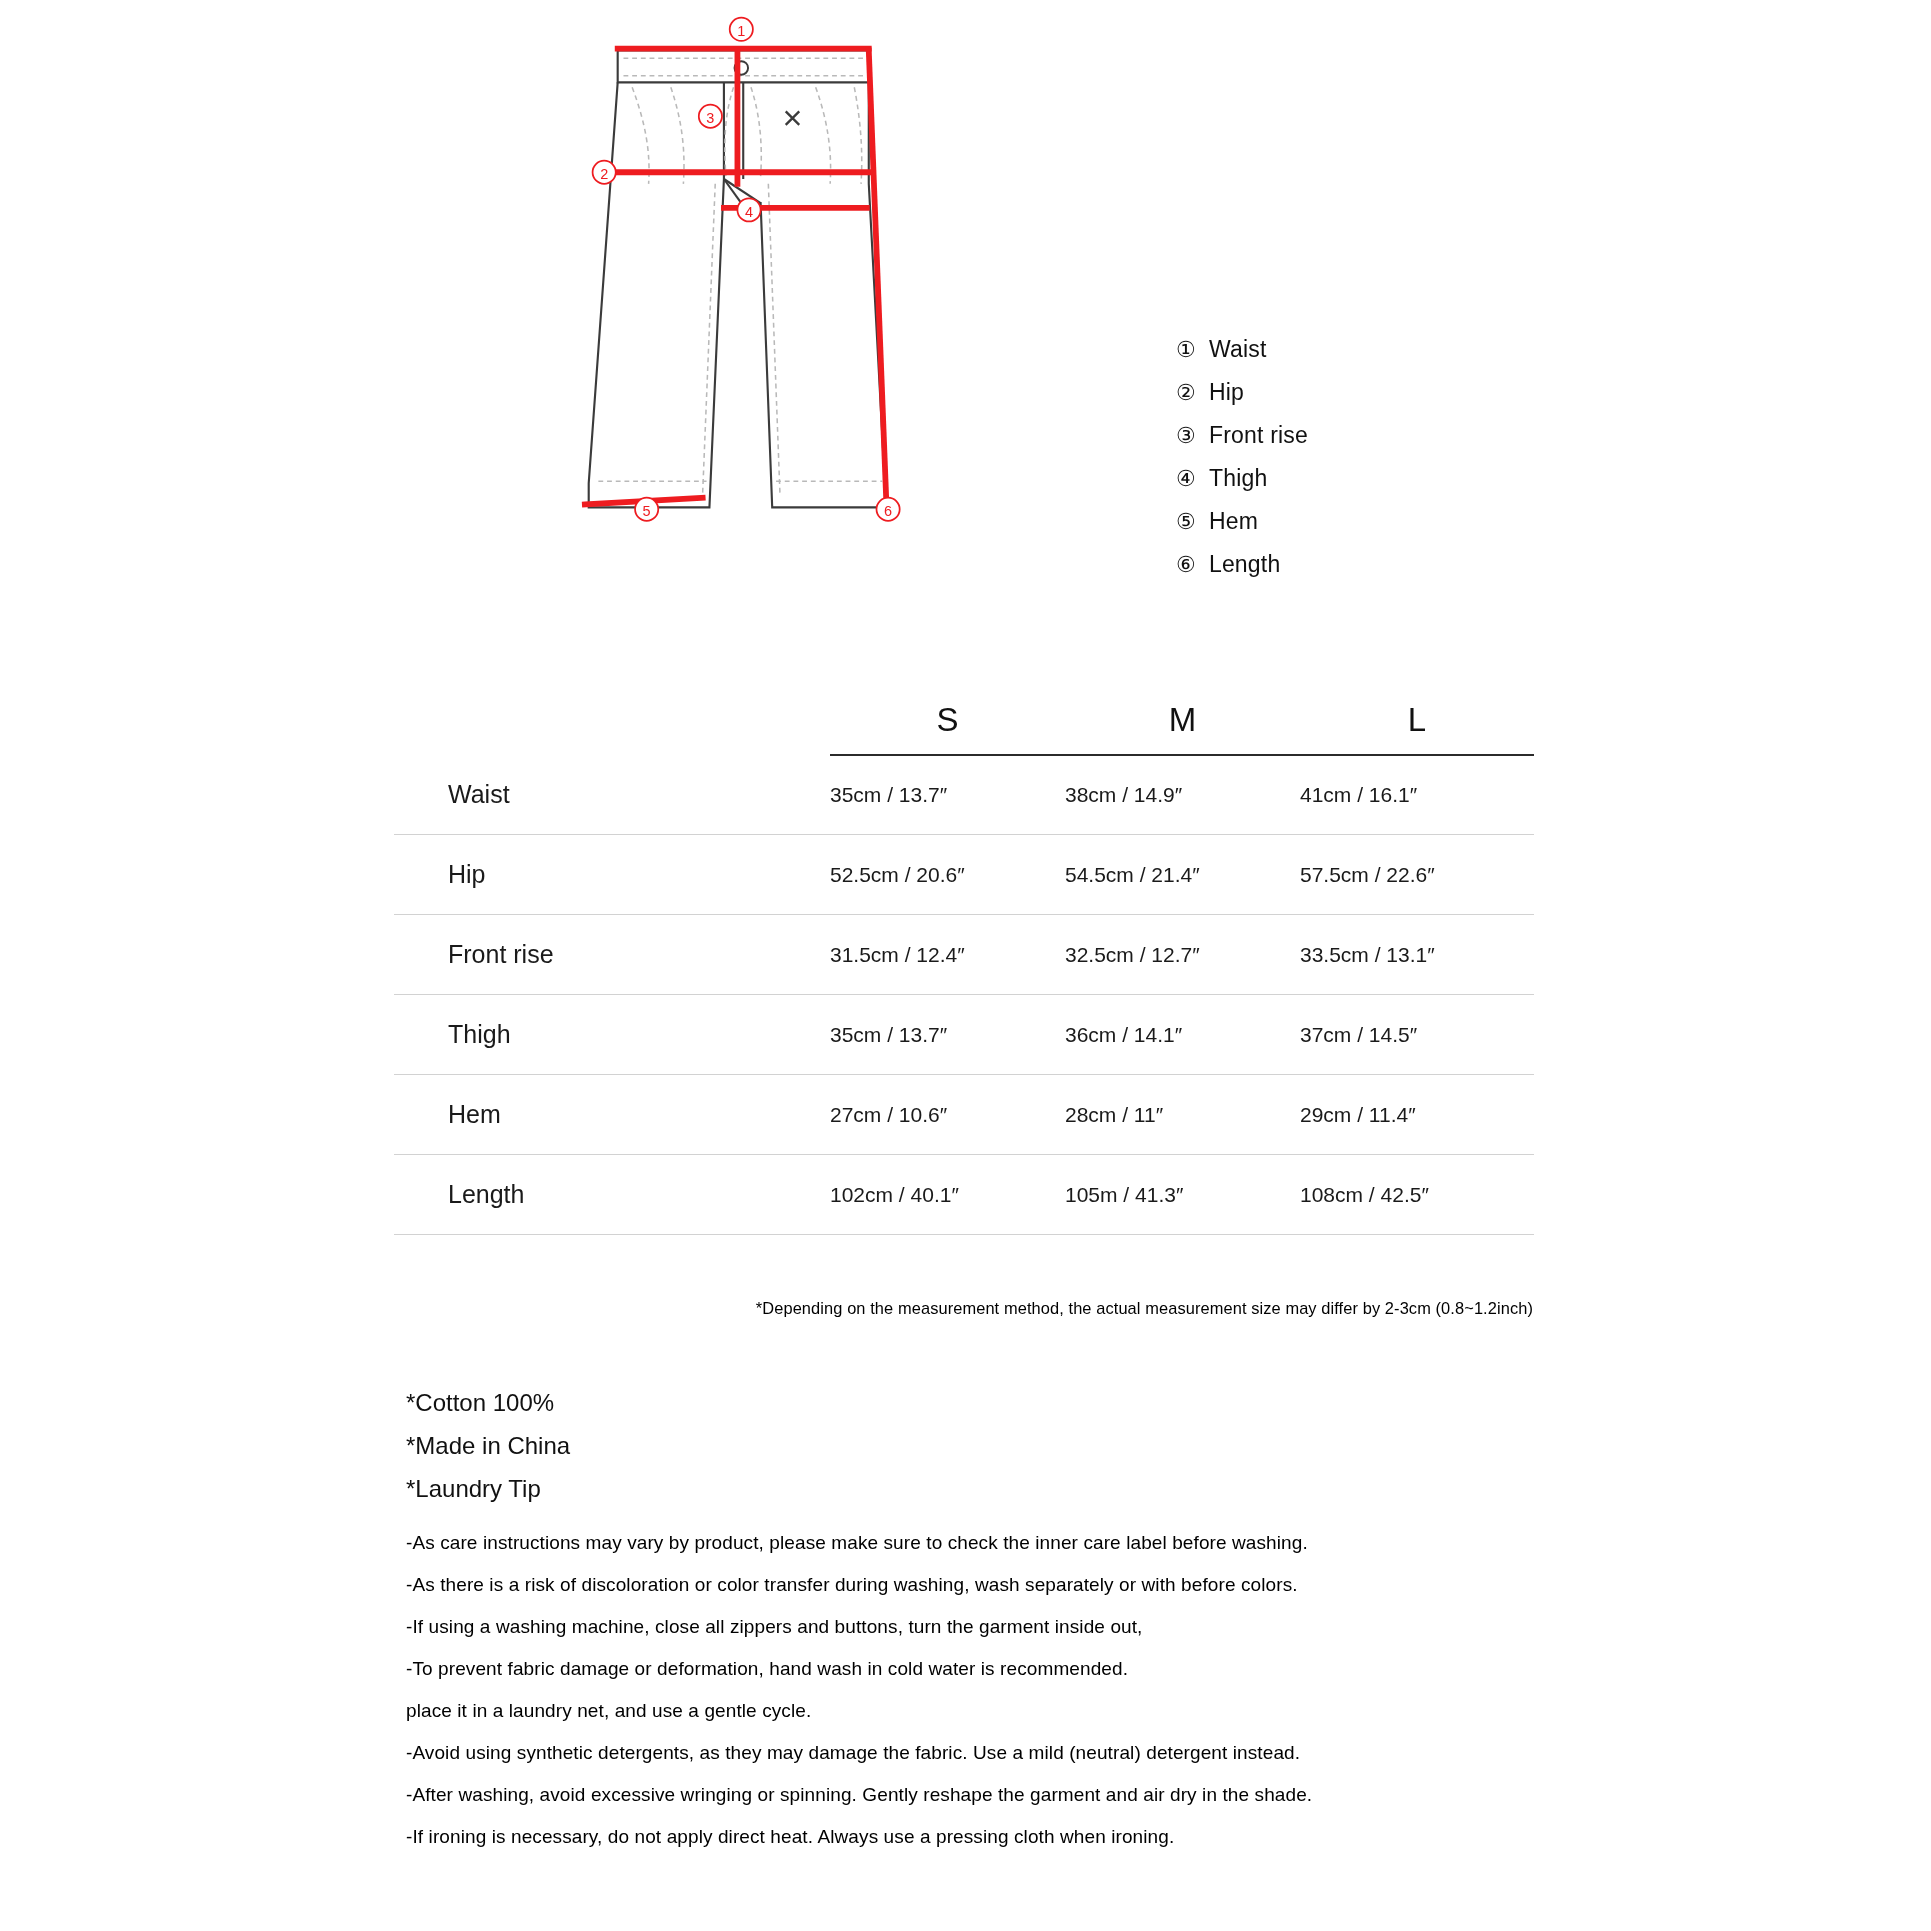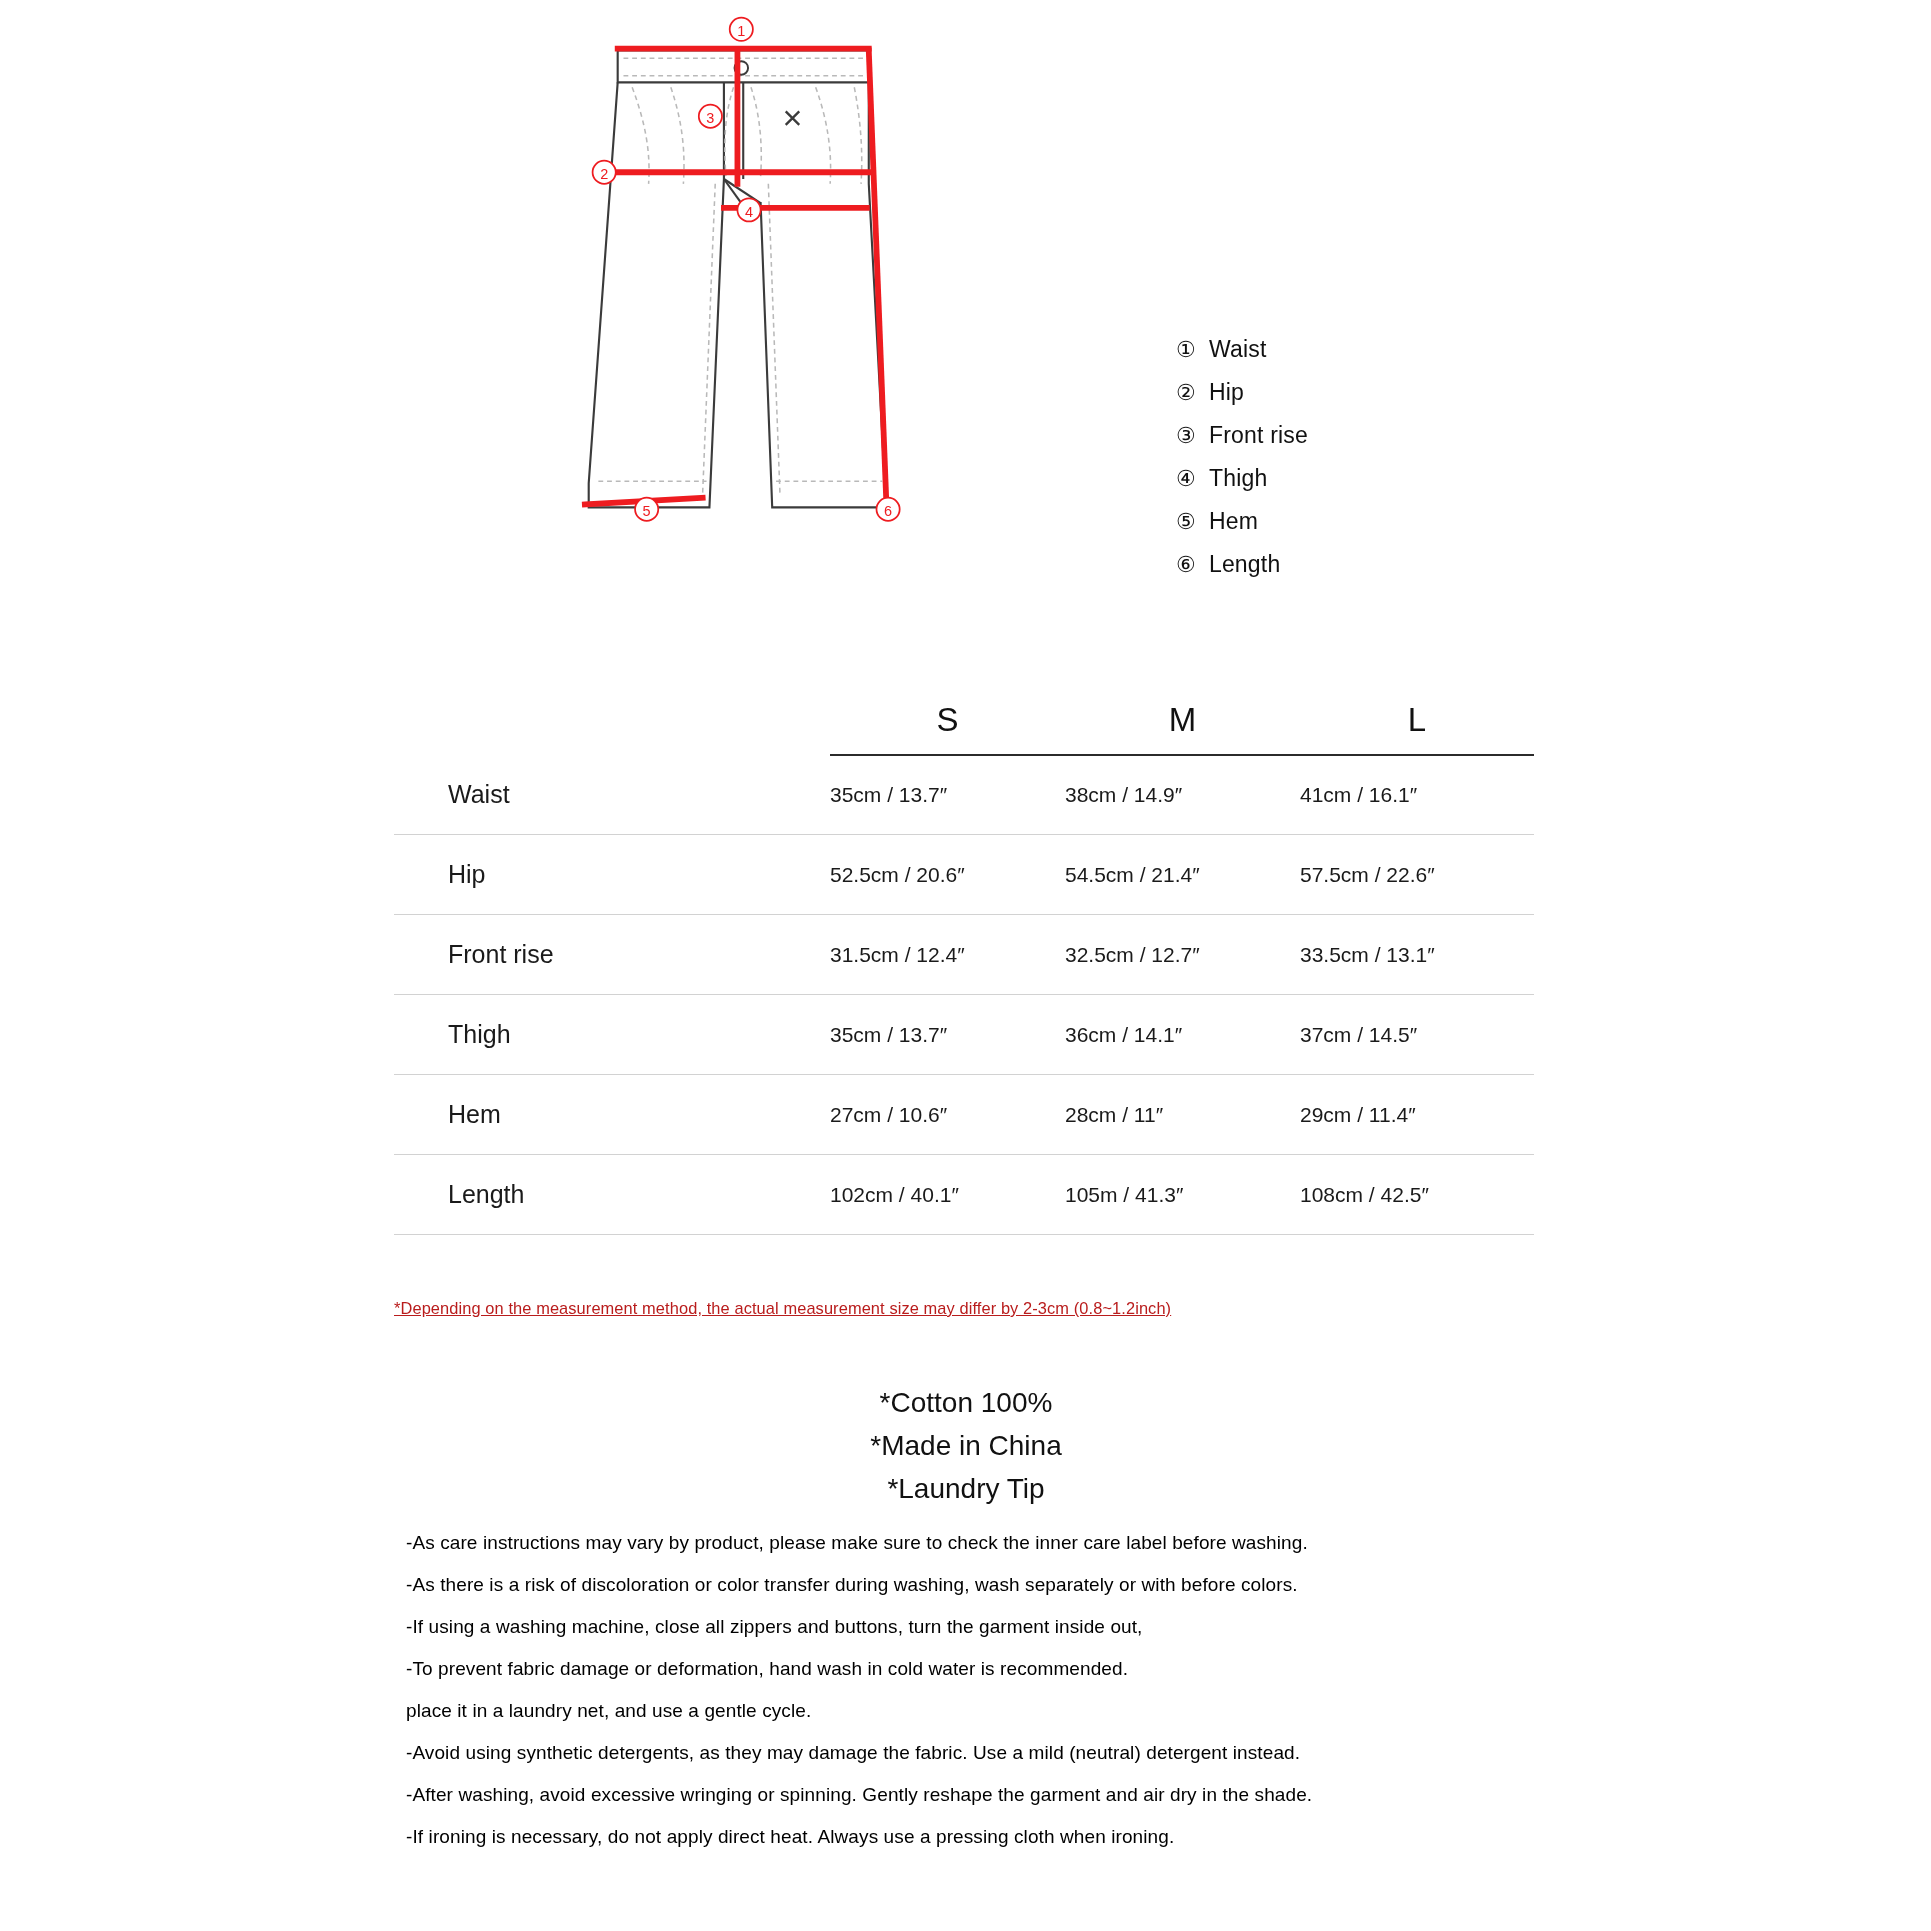--- a/index.html
+++ b/index.html
@@ -97,38 +97,37 @@
   }
   .size-table tbody tr:last-child td {
     border-bottom: 1px solid #d2d2d2;
   }
 
   .table-note {
     position: absolute;
     left: 394px;
     top: 1299px;
     width: 1139px;
+    text-align: right;
     font-size: 16.4px;
-    color: #b91c1c;
+    color: #000000;
     letter-spacing: 0.1px;
-    text-decoration: underline;
   }
 
   
   .info-block {
     position: absolute;
     left: 406px;
     top: 1381px;
     width: 1120px;
   }
   .info-head {
-    font-size: 28px;
+    font-size: 24px;
     line-height: 43px;
     color: #111;
-    text-align: center;
   }
   .info-lines {
     margin-top: 11.6px;
   }
   .info-line {
     font-size: 19px;
     line-height: 42px;
     color: #000000;
     letter-spacing: 0.1px;
   }

